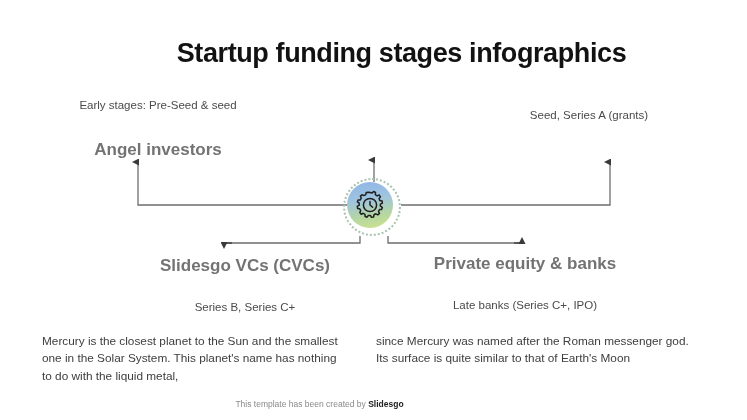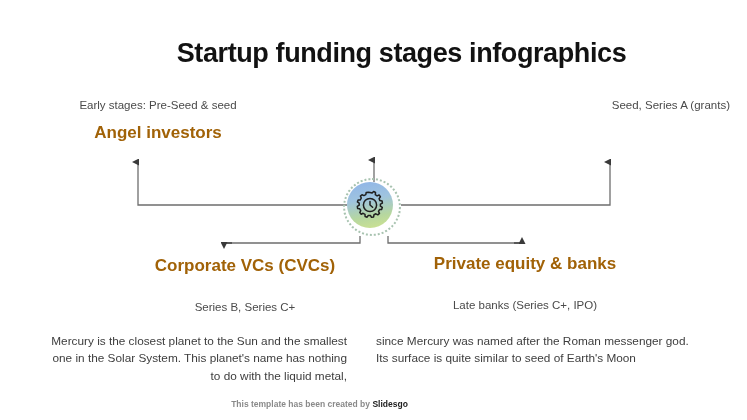--- a/index.html
+++ b/index.html
@@ -42,30 +42,30 @@
   }
   .node-caption {
     font-size: 11.5px;
     color: #4a4a4a;
     line-height: 1.3;
     white-space: nowrap;
   }
   .node-title {
     font-size: 17px;
     font-weight: bold;
-    color: #a16207;
+    color: #737373;
     line-height: 1.3;
     white-space: nowrap;
   }
-  .node.top .node-caption { margin-bottom: 9px; }
+  .node.top .node-caption { margin-bottom: 26px; }
   .node.bottom .node-caption { margin-top: 23px; }
 
   #node-angel      { top: 98px;  left: 18px;  width: 280px; }
   #node-institutional { top: 98px; left: 258px; width: 232px; }
-  #node-public     { top: 98px;  left: 448px; width: 282px; text-align: right; }
+  #node-public     { top: 108px;  left: 448px; width: 282px; }
   #node-corporate  { top: 255px; left: 105px; width: 280px; }
   #node-private    { top: 253px; left: 385px; width: 280px; }
 
   
   #connectors {
     position: absolute;
     top: 0; left: 0;
     width: 747px;
     height: 420px;
     pointer-events: none;
@@ -103,33 +103,32 @@
     height: 46px;
   }
 
   
   .para {
     position: absolute;
     font-size: 11.8px;
     line-height: 1.48;
     color: #3d3d3d;
   }
-  #para-left  { top: 333px; left: 42px;  width: 305px; text-align: right; }
+  #para-left  { top: 333px; left: 42px;  width: 305px; }
   #para-right { top: 333px; left: 376px; width: 315px; }
 
   
   #footer {
     position: absolute;
     top: 399px;
     left: 0;
     width: 639px;
     text-align: center;
     font-size: 8.5px;
     color: #8a8a8a;
-    font-weight: bold;
   }
   #footer b { color: #222; }
 </style>
 </head>
 <body>
 
 <div id="slide">
 
   <div id="title">Startup funding stages infographics</div>
 
@@ -182,29 +181,29 @@
   </div>
 
   <div class="node top" id="node-institutional">
   </div>
 
   <div class="node top" id="node-public">
     <div class="node-caption">Seed, Series A (grants)</div>
   </div>
 
   <div class="node bottom" id="node-corporate">
-    <div class="node-title">Corporate VCs (CVCs)</div>
+    <div class="node-title">Slidesgo VCs (CVCs)</div>
     <div class="node-caption">Series B, Series C+</div>
   </div>
 
   <div class="node bottom" id="node-private">
     <div class="node-title">Private equity &amp; banks</div>
     <div class="node-caption">Late banks (Series C+, IPO)</div>
   </div>
 
   <div class="para" id="para-left">Mercury is the closest planet to the Sun and the smallest one in the Solar System. This planet's name has nothing to do with the liquid metal,</div>
-  <div class="para" id="para-right">since Mercury was named after the Roman messenger god. Its surface is quite similar to seed of Earth's Moon</div>
+  <div class="para" id="para-right">since Mercury was named after the Roman messenger god. Its surface is quite similar to that of Earth's Moon</div>
 
   <div id="footer">
     <span>This template has been created by </span><b>Slidesgo</b>
   </div>
 
 </div>
 
 </body></html>

